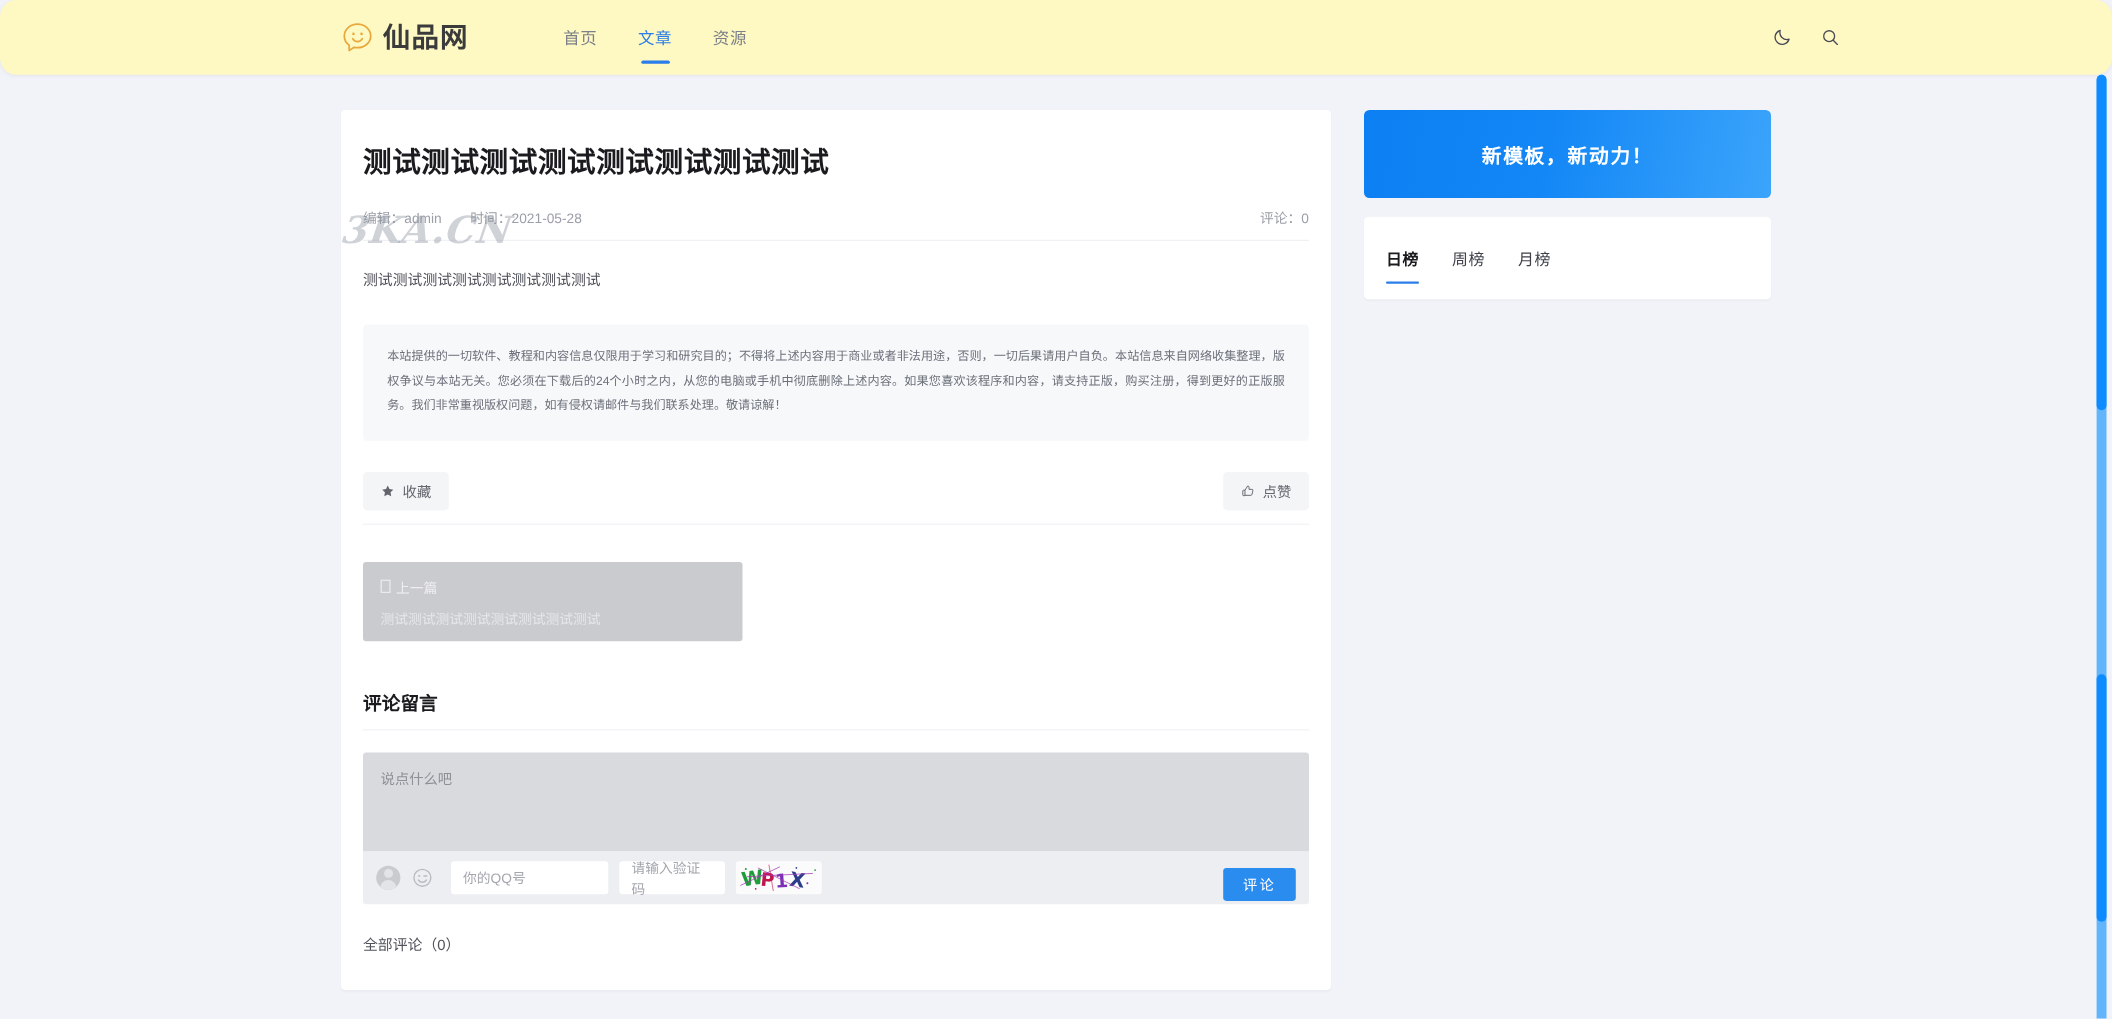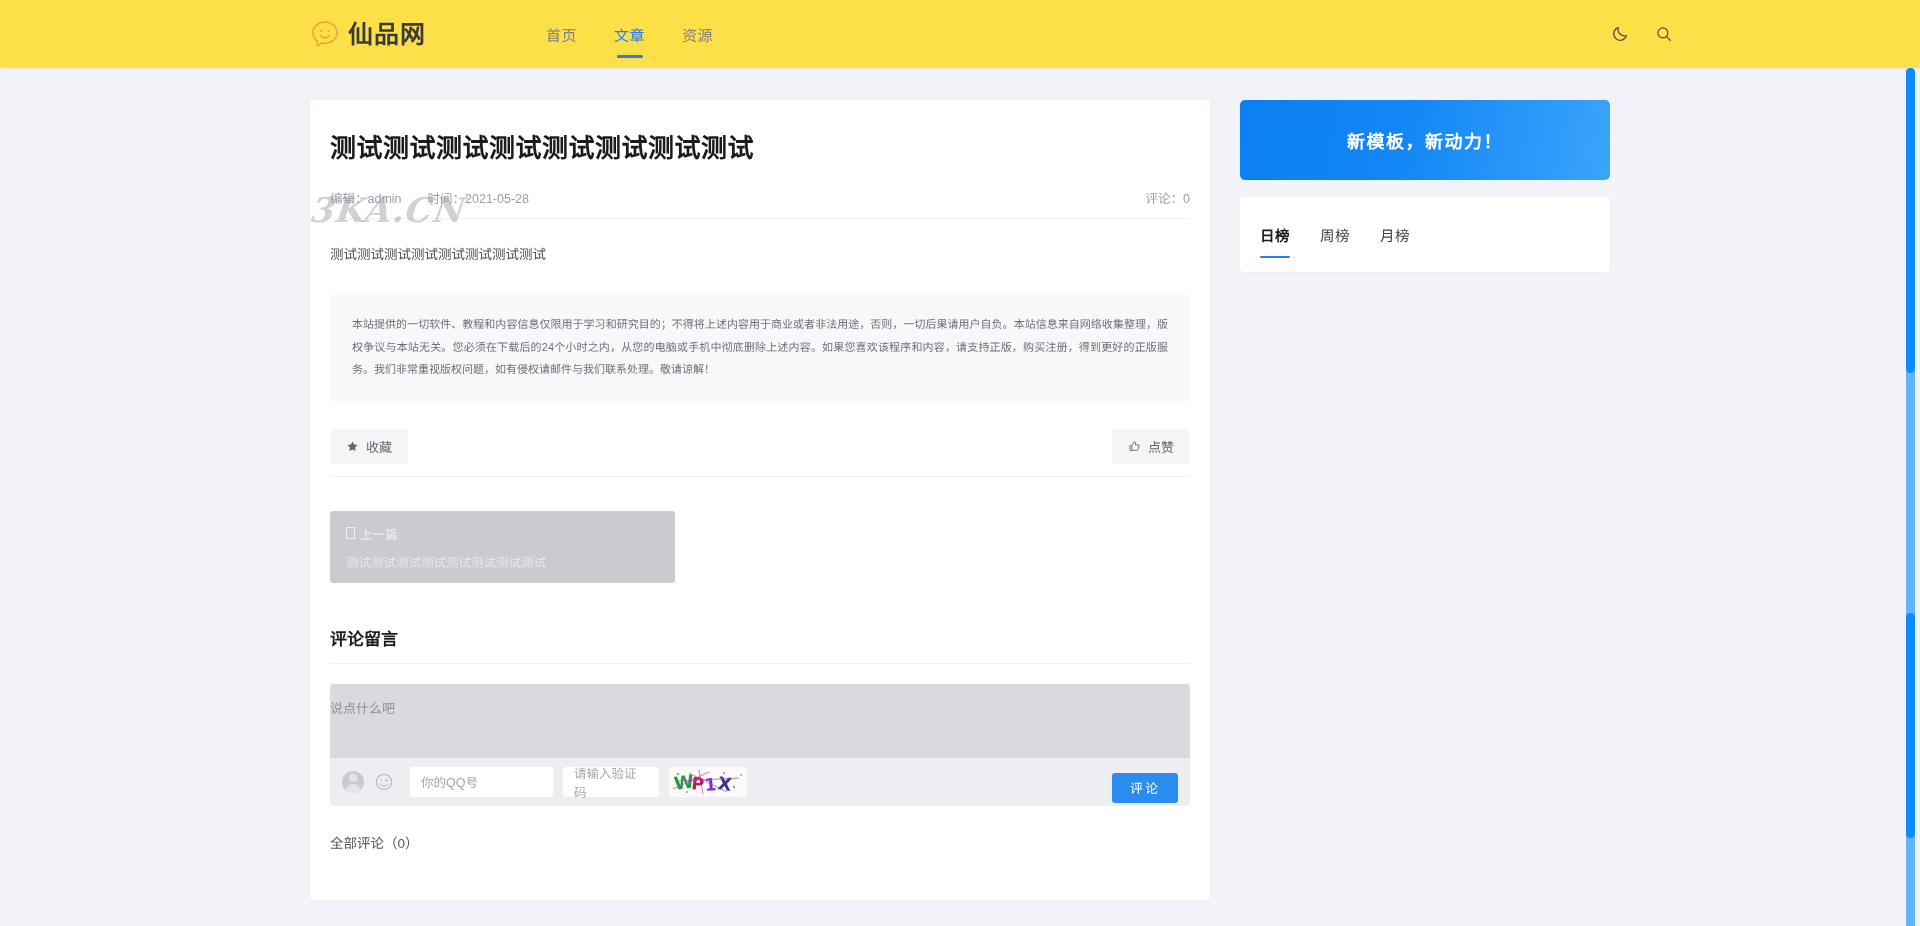--- a/index.html
+++ b/index.html
@@ -10,25 +10,26 @@
     overflow: hidden;
     background: #f1f3f8;
     font-family: "Liberation Sans", "DejaVu Sans", sans-serif;
     color: #333;
   }
 
   
   .header {
     position: relative;
     height: 68px;
-    background: #fde047;
+    background: #fef9c3;
     box-shadow: 0 1px 4px rgba(0,0,0,0.06);
     display: flex;
     align-items: center;
     z-index: 20;
+    border-radius: 15px;
   }
   .header-inner {
     width: 1920px;
     height: 68px;
     display: flex;
     align-items: center;
     padding: 0 245px 0 310px;
   }
   .logo {
     display: flex;
@@ -44,22 +45,23 @@
     color: #3b3b3b;
     letter-spacing: 1px;
     line-height: 1;
     font-family: "DejaVu Sans", "Liberation Sans", sans-serif;
   }
 
   .nav {
     display: flex;
     align-items: center;
     gap: 37px;
-    margin-left: 120px;
+    margin-left: 86px;
     height: 60px;
+    font-family: Liberation Mono, monospace;
   }
   .nav-item {
     position: relative;
     font-size: 15px;
     color: #7c7f87;
     height: 68px;
     display: flex;
     align-items: center;
     cursor: pointer;
     letter-spacing: 0.5px;
@@ -234,22 +236,22 @@
     margin: 0 0 13px 0;
     font-family: "DejaVu Sans", "Liberation Sans", sans-serif;
   }
   .comment-box {
     border-top: 1px solid #eef0f3;
     padding-top: 20px;
   }
   .comment-editor {
     background: #d9dadd;
     border-radius: 3px 3px 0 0;
-    height: 74px;
-    padding: 14px 0;
+    height: 90px;
+    padding: 14px 16px;
     font-size: 13px;
     color: #8e9096;
     cursor: text;
   }
   .comment-toolbar {
     background: #eceef1;
     border-radius: 0 0 3px 3px;
     height: 48px;
     display: flex;
     align-items: center;

